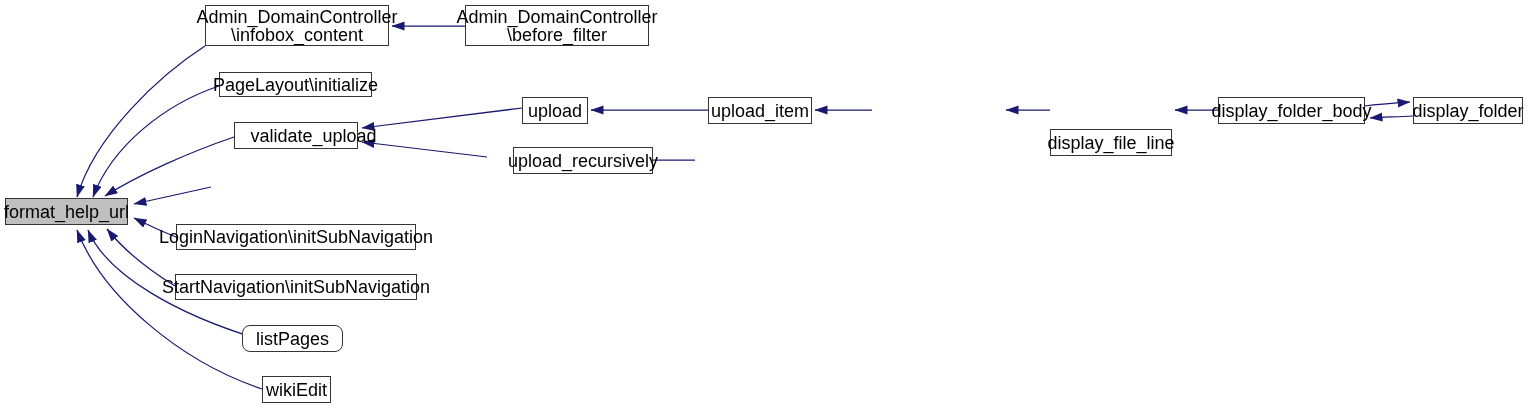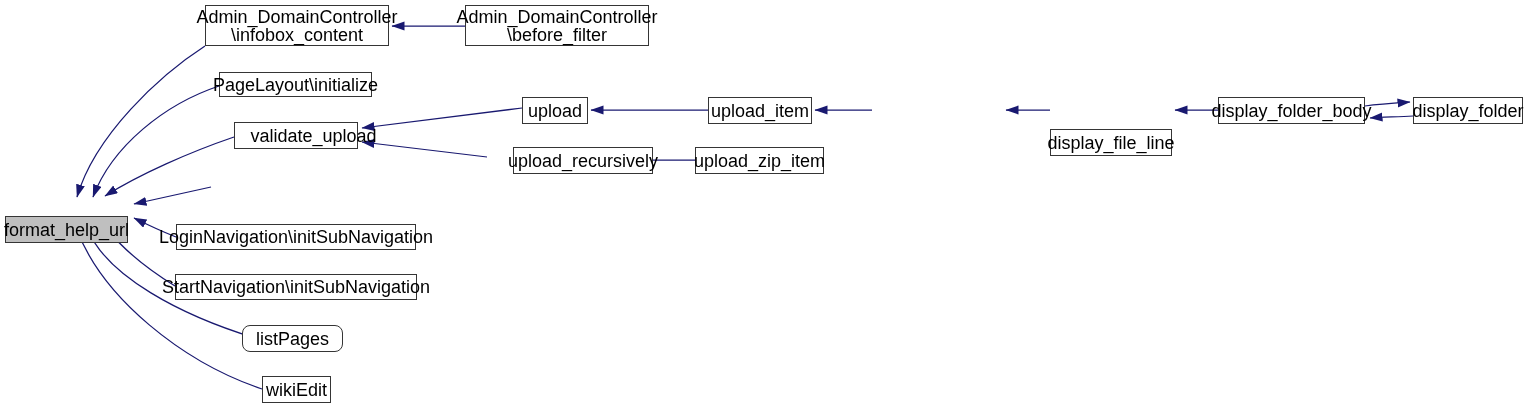--- a/index.html
+++ b/index.html
@@ -43,21 +43,21 @@
     font-size: 18px;
     line-height: 18px;
     display: flex;
     flex-direction: column;
     align-items: center;
     justify-content: center;
     text-align: center;
     white-space: nowrap;
     cursor: pointer;
   }
-  .node.focus { background: var(--focus-fill); margin-top: 18px; }
+  .node.focus { background: var(--focus-fill); }
 </style>
 </head>
 <body>
 
 <div class="canvas">
 
   <svg class="edge-layer" width="1528" height="408" viewBox="0 0 1528 408" xmlns="http://www.w3.org/2000/svg">
     <defs>
       <marker id="arrowhead" markerUnits="userSpaceOnUse" markerWidth="14" markerHeight="10" refX="12.5" refY="4.5" orient="auto">
         <path class="arrowhead-shape" d="M 0 0 L 13 4.5 L 0 9 Z"></path>
@@ -141,17 +141,14 @@
   </div>
 
   <div class="node" style="left:1413px; top:97px; width:110px; height:27px;">
     <span>display_folder</span>
   </div>
 
   <div class="node" style="left:487px; top:147px; width:140px; height:27px;margin-left:26px;">
     <span>upload_recursively</span>
   </div>
 
-  <div class="node" style="left:695px; top:147px; width:129px; height:27px;">
-    <span>upload_zip_item</span>
-  </div>
 
 </div>
 
 </body></html>

